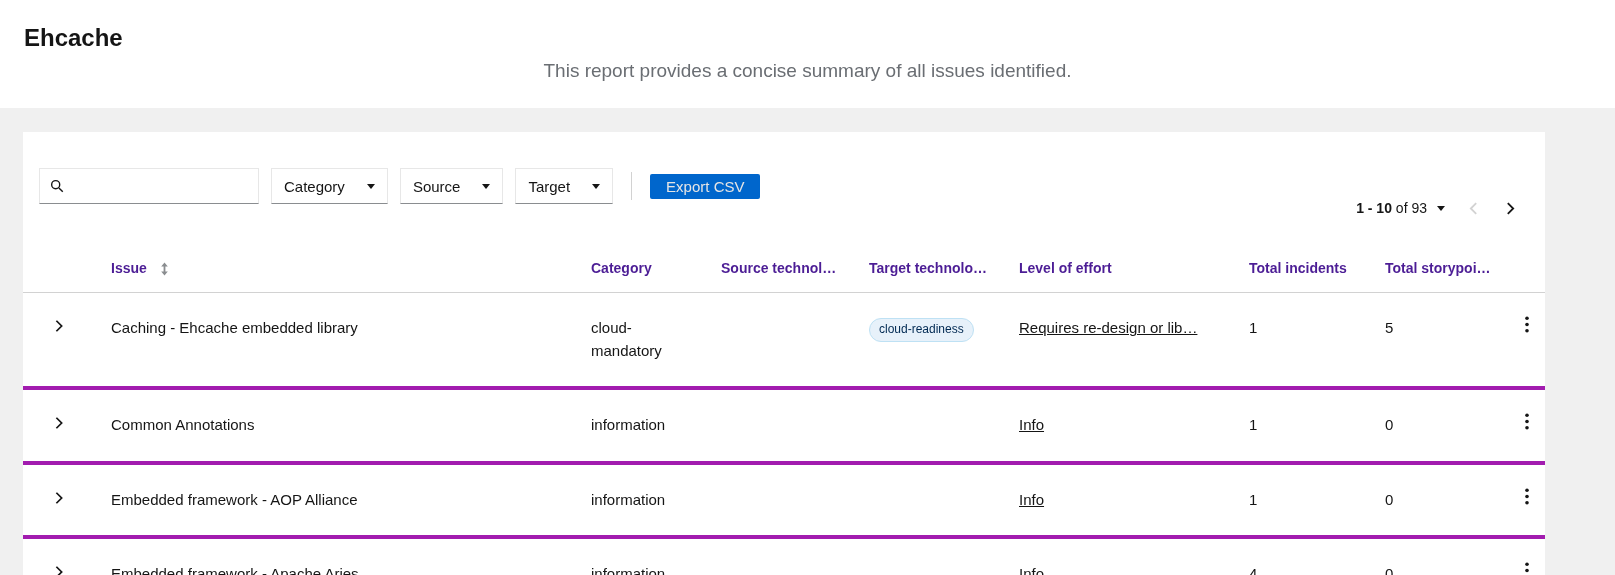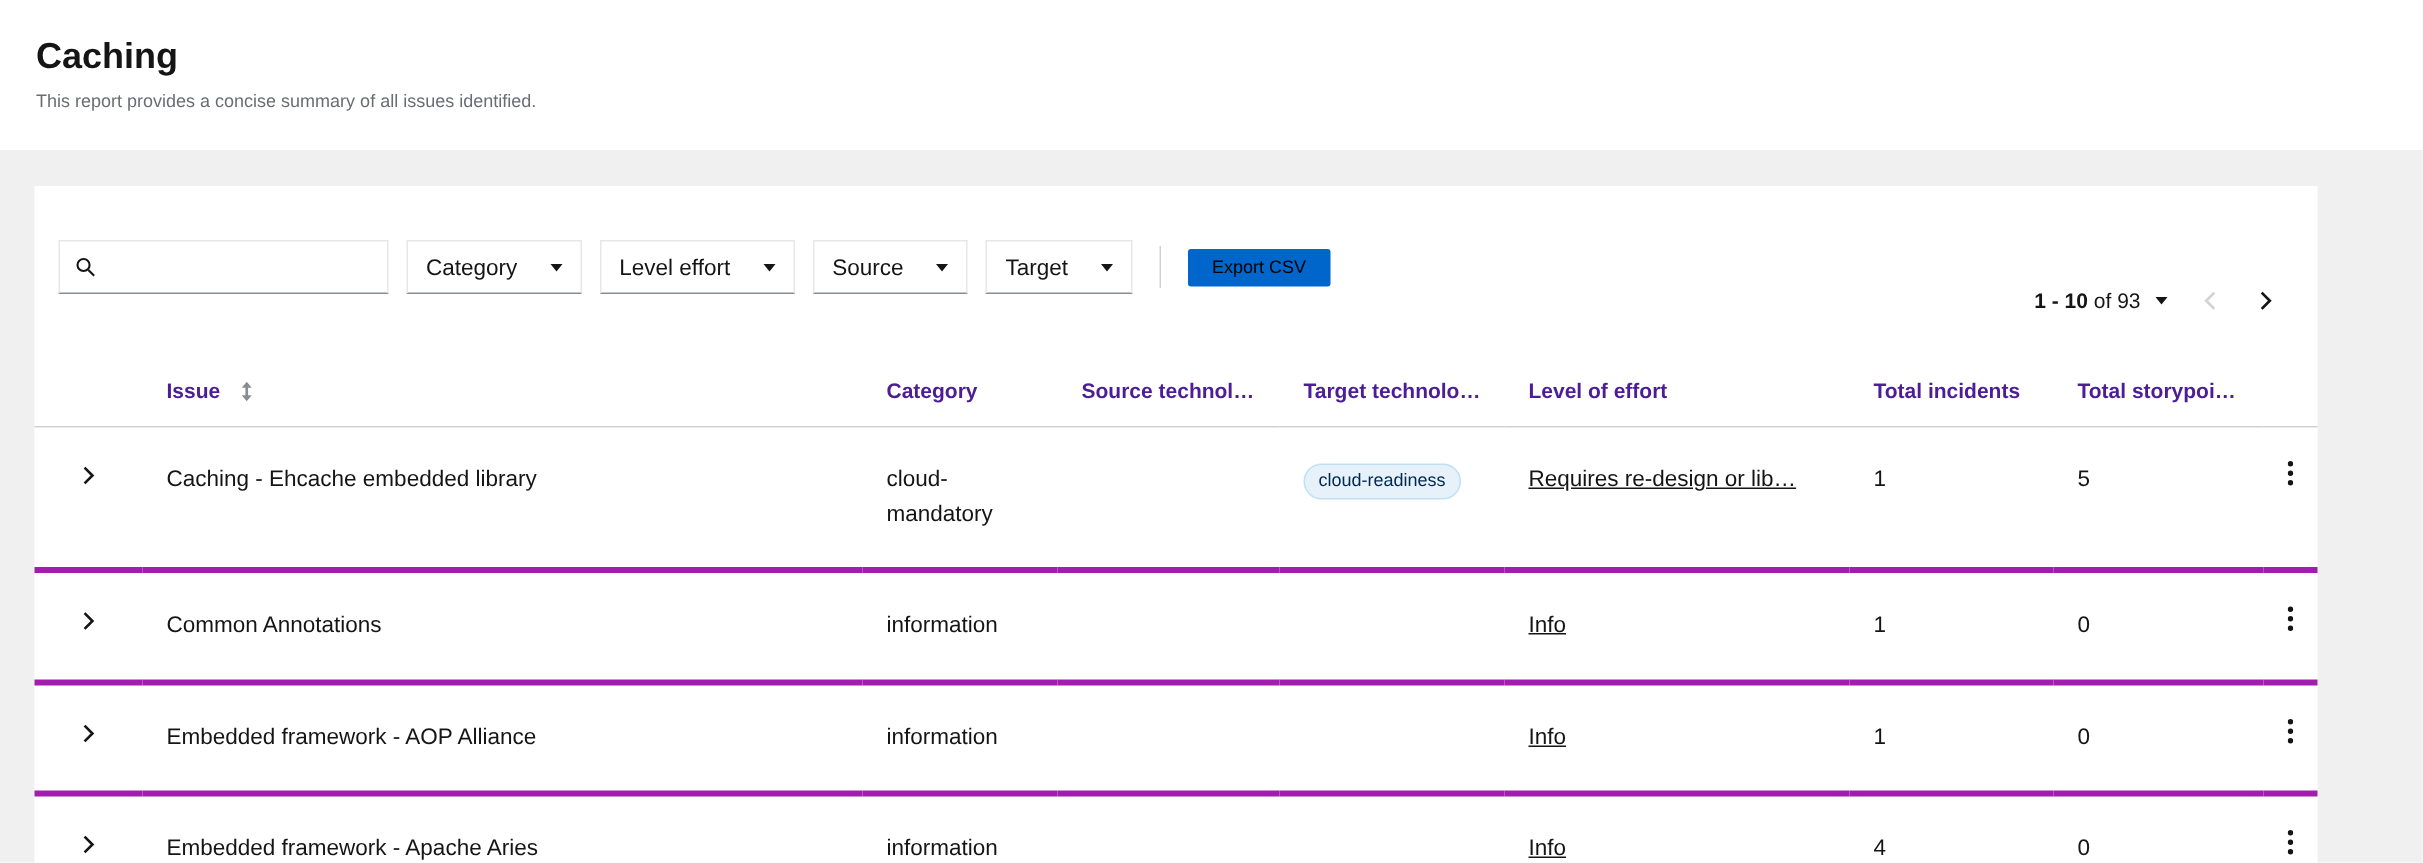--- a/index.html
+++ b/index.html
@@ -8,21 +8,21 @@
     font-family:"Liberation Sans", sans-serif;
     background:#f0f0f0;
     color:#151515;
     overflow:hidden;
     -webkit-font-smoothing:antialiased;
   }
 
   
   .page-header { background:#ffffff; padding:24px 24px 26px 24px; }
   .page-title { font-size:24px; font-weight:700; color:#151515; }
-  .page-subtitle { margin-top:8px; font-size:12px; color:#6a6e73; }
+  .page-subtitle { margin-top:8px; font-size:19px; color:#6a6e73;text-align:center; }
 
   
   .content { padding:24px 70px 0 23px; }
   .card { background:#ffffff; padding-bottom:20px; }
 
   
   .toolbar { display:flex; align-items:center; padding:16px; gap:12px; }
   .search-box {
     display:flex; align-items:center; gap:8px;
     width:220px; height:36px; background:#fff;
@@ -36,22 +36,22 @@
     border:1px solid #e7e7e7; border-bottom:1px solid #8a8d90;
     padding:0 12px; font-size:15px; color:#151515; font-family:inherit;
   }
   .caret-down {
     width:0; height:0;
     border-left:4px solid transparent; border-right:4px solid transparent;
     border-top:5px solid #151515;
   }
   .toolbar-divider { width:1px; height:28px; background:#d2d2d2; margin:0 6px; }
   .btn-primary {
-    background:var(--primary,#0066cc); color:#000000; border:none;
-    height:25px; padding:0 16px; font-size:12px; border-radius:2px;
+    background:var(--primary,#0066cc); color:#e5e5e5; border:none;
+    height:25px; padding:0 16px; font-size:15px; border-radius:2px;
     cursor:pointer; font-family:inherit;
   }
 
   
   .pagination { margin-left:auto; display:flex; align-items:center;margin-top:44px; }
   .pagination-toggle {
     display:flex; align-items:center; gap:10px;
     background:none; border:none; cursor:pointer;
     font-size:14px; color:#151515; font-family:inherit; padding:8px 10px;
   }
@@ -83,21 +83,21 @@
     font-size:12px; line-height:1.3;
     padding:3px 9px; border-radius:12px;
     white-space:nowrap;
     text-align:center;
   }
 </style>
 </head>
 <body>
 
 <header class="page-header">
-  <h1 class="page-title">Caching</h1>
+  <h1 class="page-title">Ehcache</h1>
   <p class="page-subtitle">This report provides a concise summary of all issues identified.</p>
 </header>
 
 <main class="content">
   <section class="card">
 
     <div class="toolbar">
       <div class="search-box">
         <span style="display:inline-flex;">
           <svg width="14" height="14" viewBox="0 0 16 16" fill="none" stroke="#151515" stroke-width="1.6">
@@ -106,24 +106,20 @@
           </svg>
         </span>
         <input class="search-input" value="" style="">
       </div>
 
       <button class="select">
         <span>Category</span>
         <span class="caret-down"></span>
       </button>
 
-      <button class="select">
-        <span>Level effort</span>
-        <span class="caret-down"></span>
-      </button>
 
       <button class="select">
         <span>Source</span>
         <span class="caret-down"></span>
       </button>
 
       <button class="select">
         <span>Target</span>
         <span class="caret-down"></span>
       </button>

